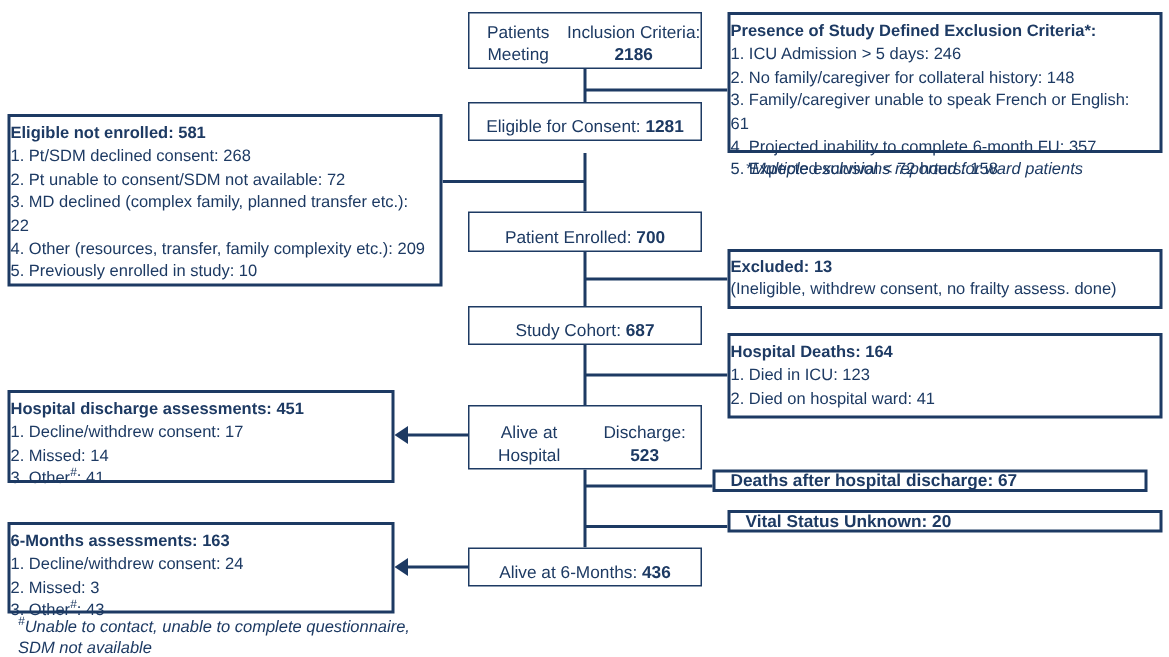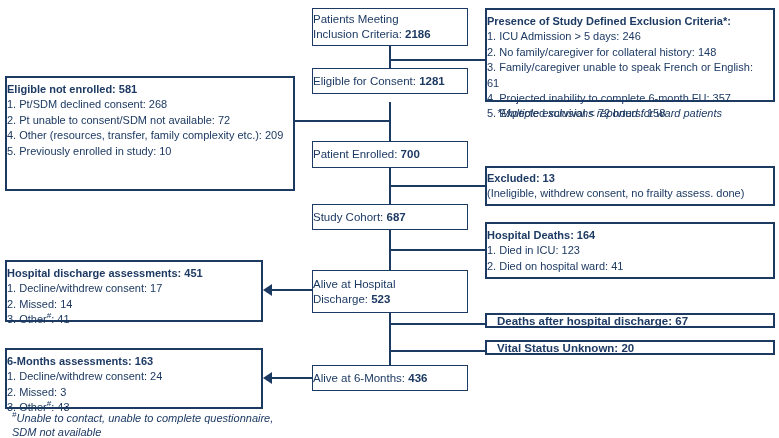--- a/index.html
+++ b/index.html
@@ -1,21 +1,21 @@
 <!DOCTYPE html>
 <html><head>
 <meta charset="utf-8">
 <style>
   html,body{margin:0;padding:0;background:#ffffff;}
   .canvas{
     position:relative;width:779px;height:438px;background:#ffffff;
     font-family:"Liberation Sans",sans-serif;color:#1d3a63;overflow:hidden;
   }
   .box{position:absolute;box-sizing:border-box;background:#ffffff;border:2px solid #1d3a63;}
-  .box.center{border-width:1.5px;display:flex;flex-direction:column;align-items:flex-start;justify-content:center;
+  .box.center{border-width:1.5px;display:flex;flex-direction:row;align-items:flex-end;justify-content:center;
     text-align:center;font-size:11.5px;line-height:15px;}
   .box.listbox{font-size:11px;line-height:15.4px;padding:4px 6px 0 0;}
   .box.single{display:flex;align-items:center;padding-left:10px;font-weight:bold;font-size:11.5px;}
   .t{font-weight:bold;}
   b{font-weight:bold;}
   .vline{position:absolute;width:2px;background:#1d3a63;}
   .hline{position:absolute;height:2px;background:#1d3a63;}
   .arrowhead{position:absolute;width:0;height:0;
     border-top:6px solid transparent;border-bottom:6px solid transparent;border-right:9px solid #1d3a63;}
   .footnote{position:absolute;font-style:italic;font-size:11px;line-height:14px;}
@@ -83,32 +83,33 @@
     <div class="t">Excluded: 13</div>
     <div>(Ineligible, withdrew consent, no frailty assess. done)</div>
   </div>
 
   <div class="box listbox" style="left:485px;top:222px;width:290px;height:57px">
     <div class="t">Hospital Deaths: 164</div>
     <div>1. Died in ICU: 123</div>
     <div>2. Died on hospital ward: 41</div>
   </div>
 
-  <div class="box single" style="left:485px;top:313px;width:290px;height:15px">
+  <div class="box single" style="left:475px;top:313px;width:290px;height:15px">
     <span>Deaths after hospital discharge: 67</span>
   </div>
 
   <div class="box single" style="left:485px;top:340px;width:290px;height:15px">
     <span>Vital Status Unknown: 20</span>
   </div>
 
   <div class="box listbox" style="left:5px;top:76px;width:290px;height:115px">
     <div class="t">Eligible not enrolled: 581</div>
     <div>1. Pt/SDM declined consent: 268</div>
     <div>2. Pt unable to consent/SDM not available: 72</div>
+    <div>3. MD declined (complex family, planned transfer etc.): 22</div>
     <div>4. Other (resources, transfer, family complexity etc.): 209</div>
     <div>5. Previously enrolled in study: 10</div>
   </div>
 
   <div class="box listbox" style="left:5px;top:260px;width:258px;height:62px">
     <div class="t">Hospital discharge assessments: 451</div>
     <div>1. Decline/withdrew consent: 17</div>
     <div>2. Missed: 14</div>
     <div><span>3. Other</span><sup>#</sup><span>: 41</span></div>
   </div>

